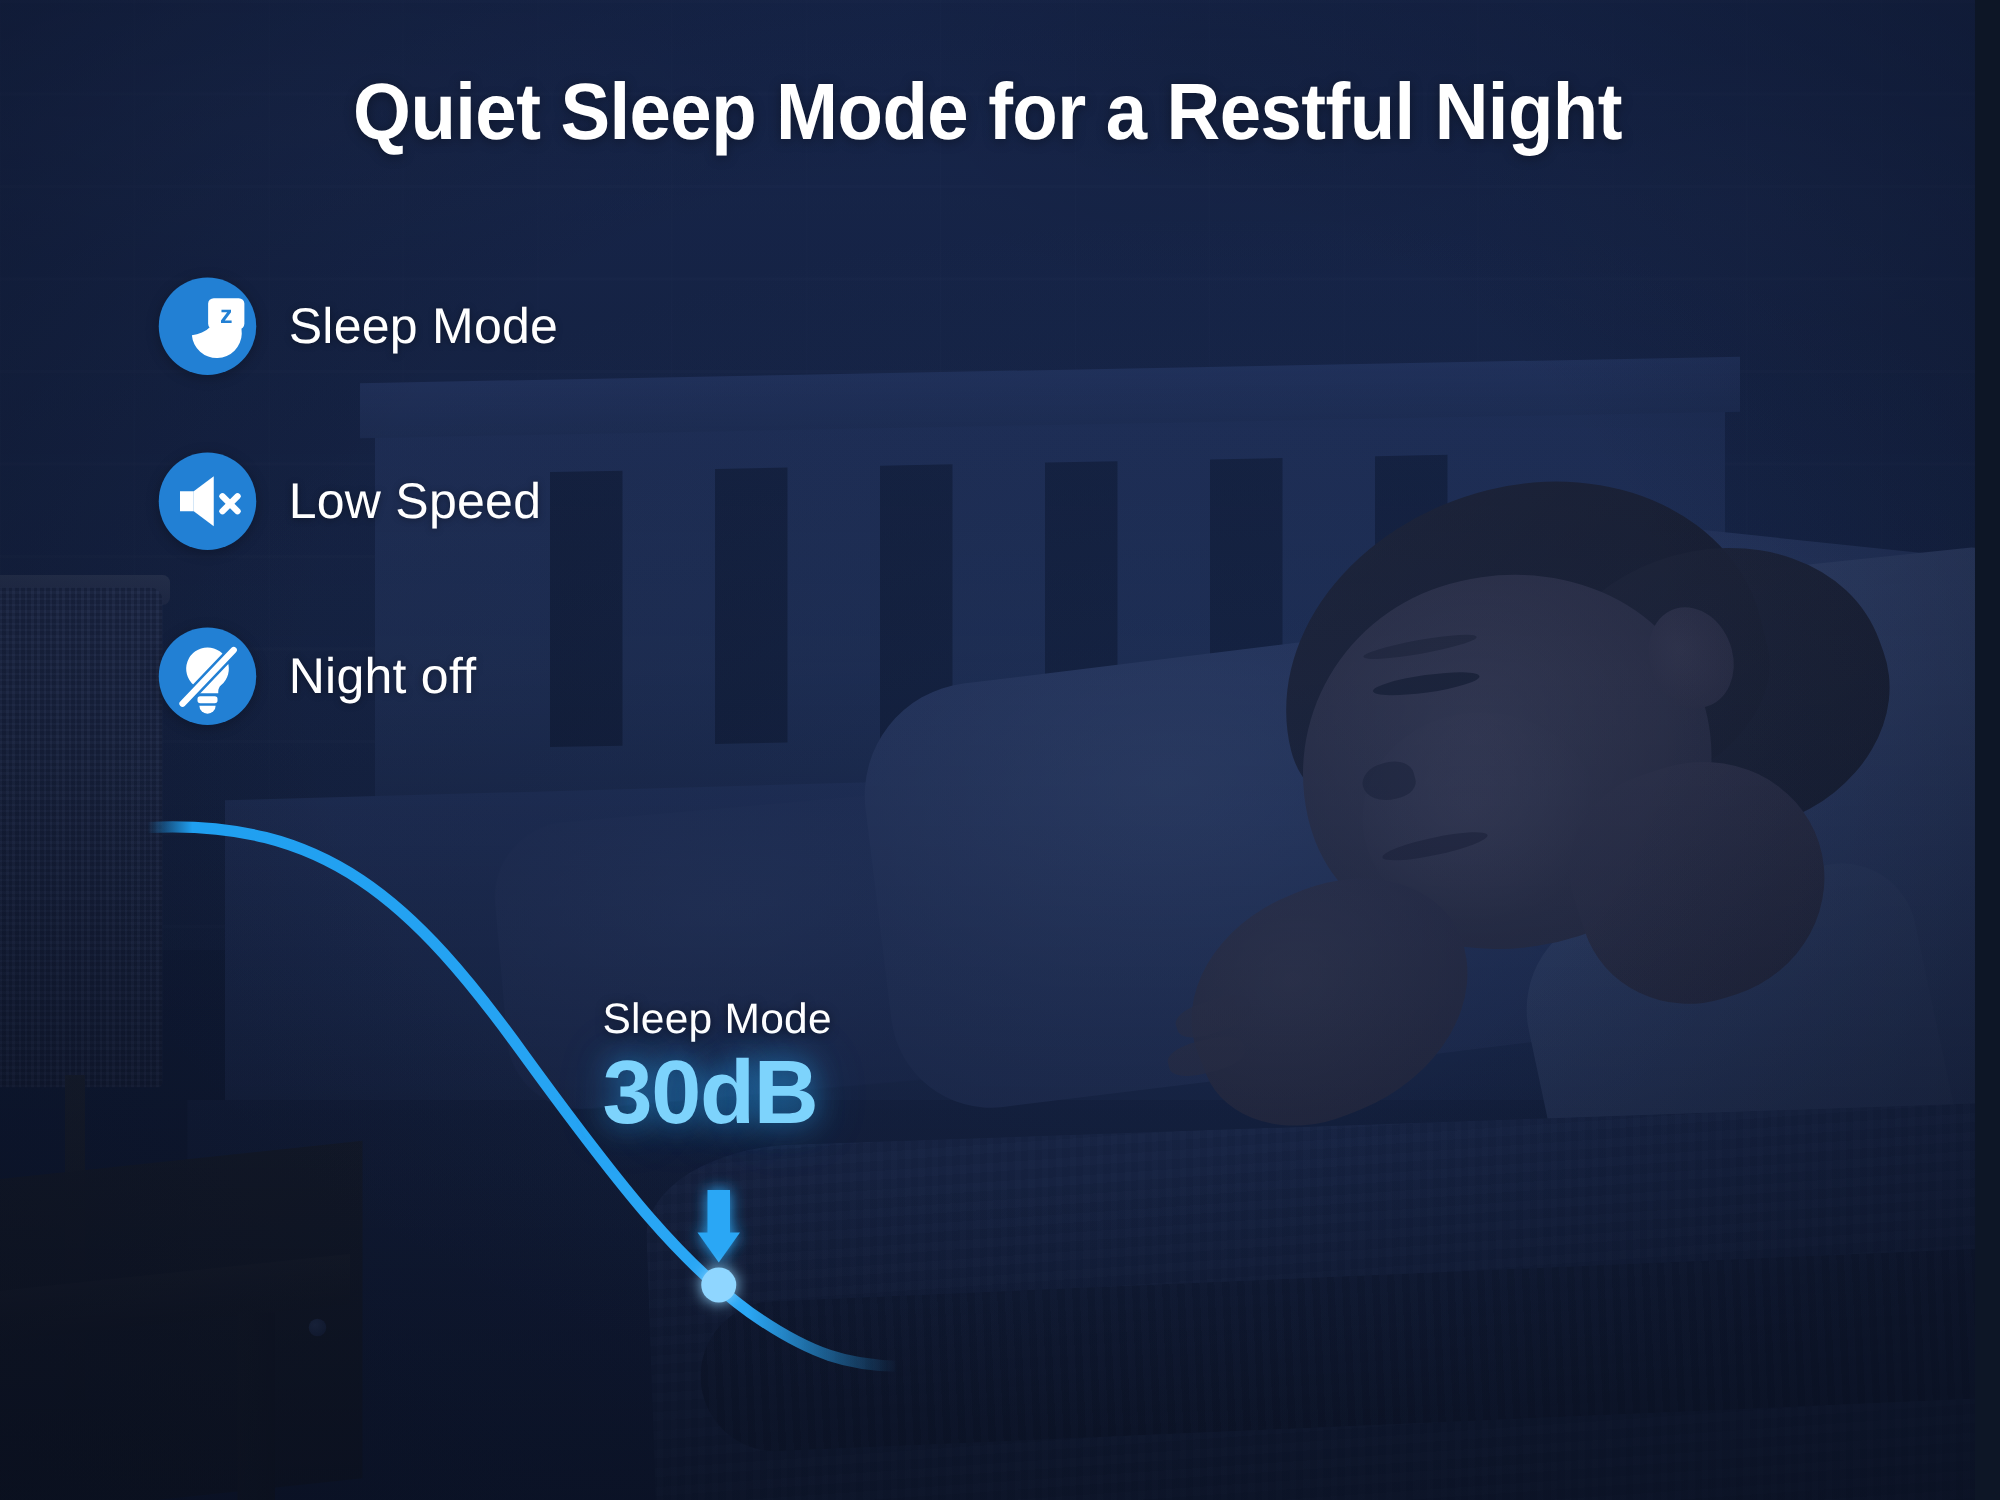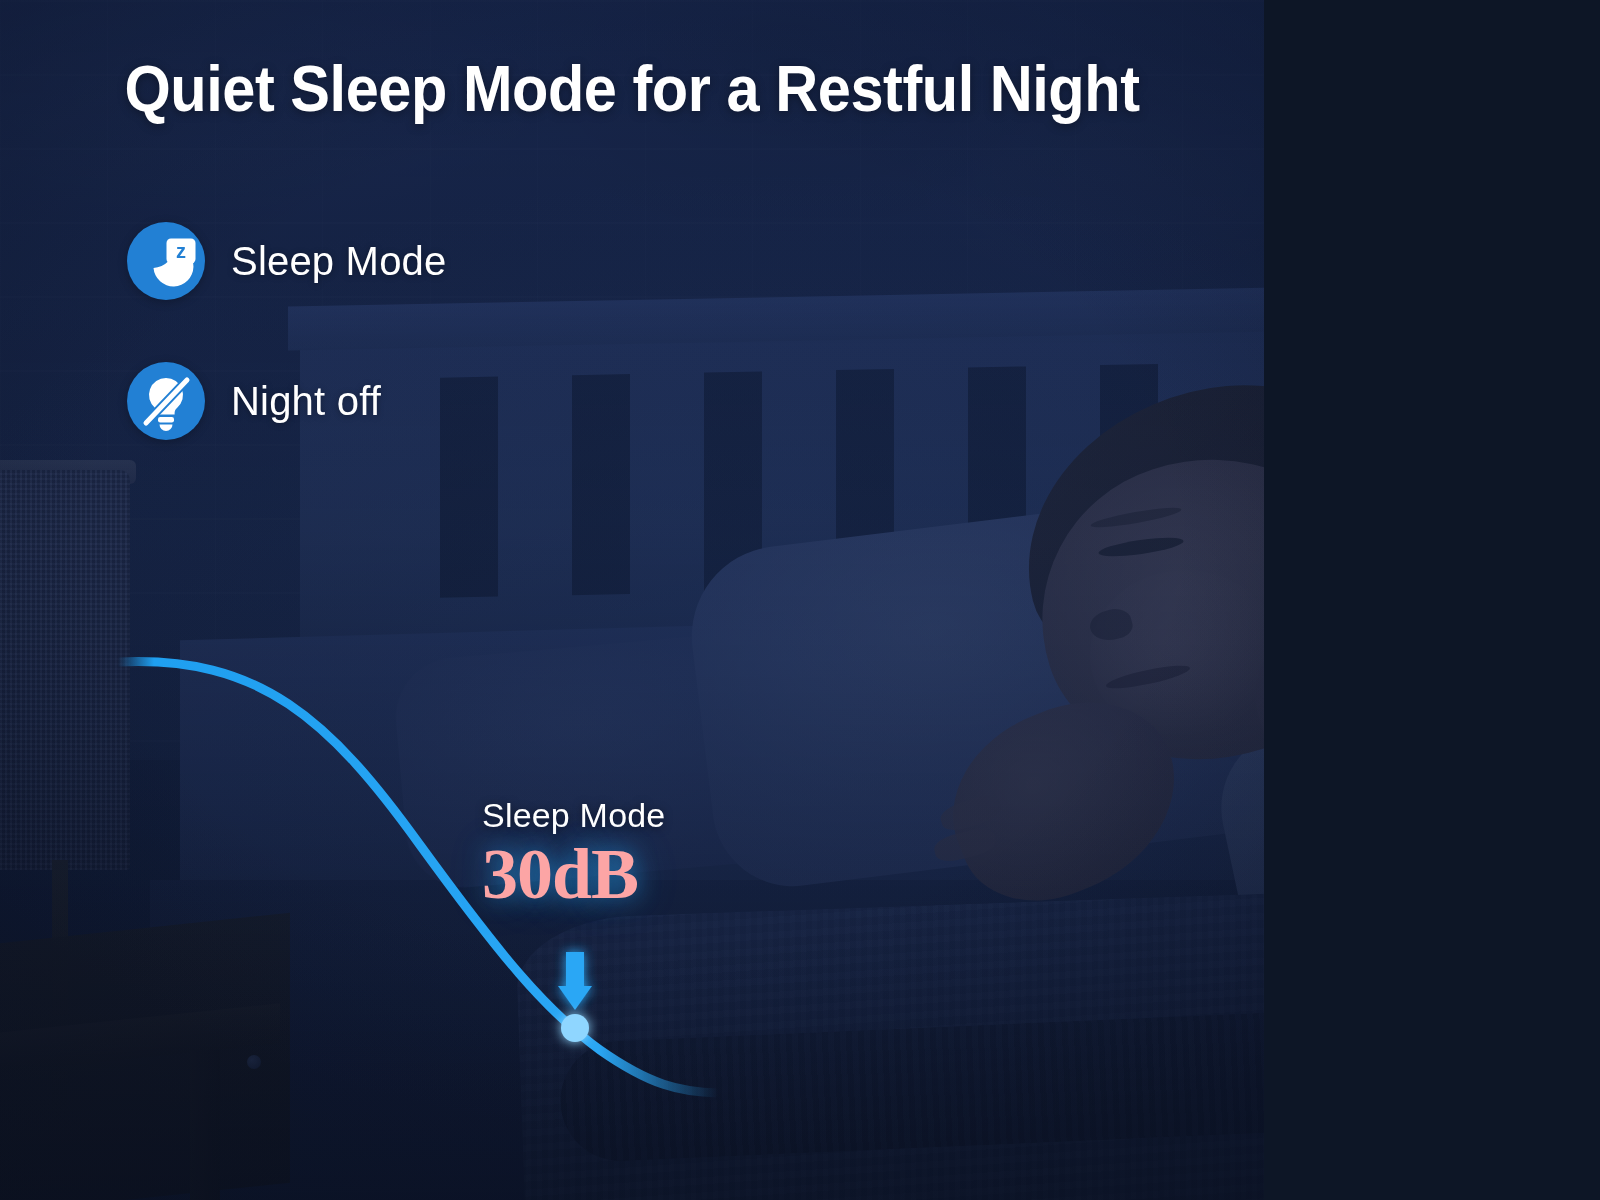--- a/index.html
+++ b/index.html
@@ -1,20 +1,20 @@
 <!DOCTYPE html>
 <html><head>
 <meta charset="utf-8">
 <style>
   * { margin:0; padding:0; box-sizing:border-box; }
   html,body { background:#0d1626; }
 
   .stage {
     position:relative;
-    width:1264px; height:1200px;
+    width:1580px; height:1200px;
     overflow:hidden;
     font-family:"Liberation Sans", sans-serif;
     background:#1b2c4d;
   }
 
   
   .photo { position:absolute; inset:0; overflow:hidden; }
 
   
   .wall {
@@ -296,28 +296,27 @@
     text-shadow:0 1px 6px rgba(0,0,0,.35);
   }
 
   
   .callout{ position:absolute; left:482px; top:796px; }
   .callout .c-mode{
     color:#ffffff; font-size:34px; letter-spacing:.2px;
     text-shadow:0 1px 8px rgba(0,0,0,.5);
   }
   .callout .c-db{
-    color:#fca5a5;
+    color:#7dd3fc;
     font-size:72px;
     font-weight:bold;
     line-height:.98;
     margin-top:4px;
     letter-spacing:-1px;
     text-shadow:0 0 22px rgba(42,167,245,.55), 0 0 44px rgba(42,167,245,.3);
-    font-family:Liberation Serif, serif;
   }
 
   .curve-layer{ position:absolute; inset:0; pointer-events:none; }
 </style>
 </head>
 <body>
 
 <div class="stage">
 
   <div class="photo">
@@ -388,20 +387,33 @@
         <div class="f-icon">
           <svg width="78" height="78" viewBox="0 0 78 78">
             <path d="M48 24.5a20 20 0 1 1-21.5 21.6A23 23 0 0 0 48 24.5z" fill="#ffffff"></path>
             <path d="M44 16.5h20a4.5 4.5 0 0 1 4.5 4.5v16a4.5 4.5 0 0 1-4.5 4.5H44a4.5 4.5 0 0 1-4.5-4.5V21A4.5 4.5 0 0 1 44 16.5z" fill="#ffffff"></path>
             <text x="54" y="36" text-anchor="middle" fill="#2280d4" font-family="Liberation Sans, sans-serif" font-size="20" font-weight="bold">z</text>
           </svg>
         </div>
         <div class="f-label">Sleep Mode</div>
       </div>
 
+      <div class="feature">
+        <div class="f-icon">
+          <svg width="78" height="78" viewBox="0 0 78 78">
+            <path d="M17 31h11v16H17z" fill="#ffffff"></path>
+            <path d="M28 31l16-12v40L28 47z" fill="#ffffff"></path>
+            <g stroke="#ffffff" stroke-width="5" stroke-linecap="round">
+              <line x1="51" y1="35" x2="63" y2="47"></line>
+              <line x1="63" y1="35" x2="51" y2="47"></line>
+            </g>
+          </svg>
+        </div>
+        <div class="f-label">Low Speed</div>
+      </div>
 
       <div class="feature">
         <div class="f-icon">
           <svg width="78" height="78" viewBox="0 0 78 78">
             <path d="M39 16a17 17 0 0 1 11 30c-1.6 1.4-2.4 3-2.4 5.2v1.3H30.4v-1.3c0-2.2-.8-3.8-2.4-5.2A17 17 0 0 1 39 16z" fill="#ffffff"></path>
             <rect x="31" y="55" width="16" height="5.5" rx="2.2" fill="#ffffff"></rect>
             <path d="M32.5 62.5h13a6.5 6.5 0 0 1-13 0z" fill="#ffffff"></path>
             <line x1="19" y1="61" x2="60" y2="18" stroke="#2280d4" stroke-width="9" stroke-linecap="round"></line>
             <line x1="19" y1="61" x2="60" y2="18" stroke="#ffffff" stroke-width="5" stroke-linecap="round"></line>
           </svg>

